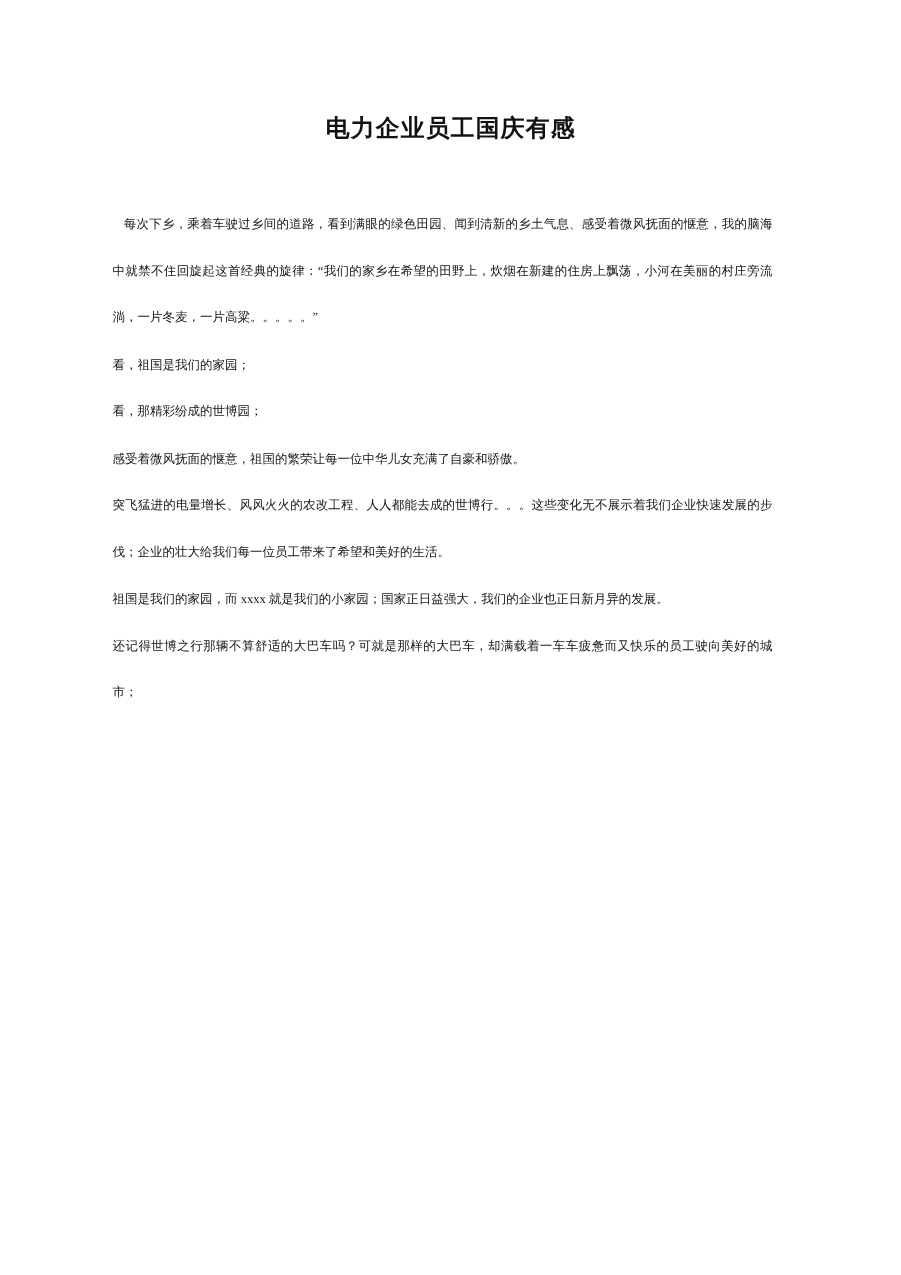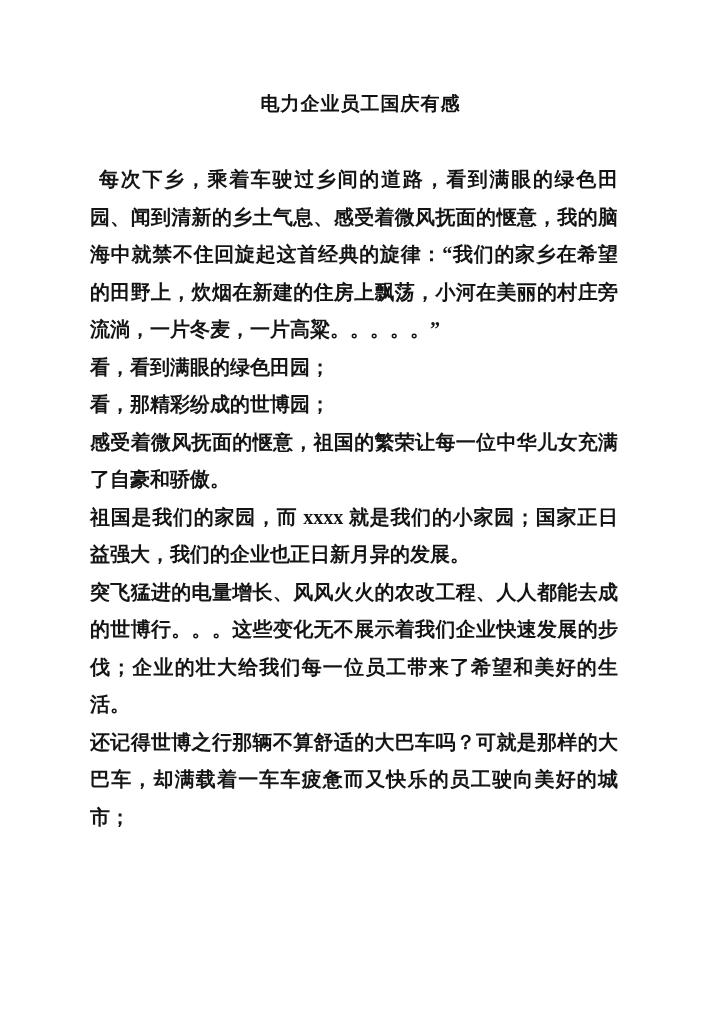--- a/index.html
+++ b/index.html
@@ -30,39 +30,38 @@
     color: #111111;
   }
   .doc-body {
     position: absolute;
     top: 161px;
     left: 90px;
     width: 528px;
   }
   .doc-body p {
     margin: 0;
-    font-size: 20px;
+    font-size: 10px;
     line-height: 37.5px;
     text-align: justify;
     word-break: break-all;
     color: #141414;
-    font-weight: bold;
   }
   .doc-body p.indent-first {
     text-indent: 9px;
   }
 </style>
 </head>
 <body>
 
 <div class="page">
   <h1 class="doc-title">电力企业员工国庆有感</h1>
 
   <div class="doc-body">
     <p class="indent-first">每次下乡，乘着车驶过乡间的道路，看到满眼的绿色田园、闻到清新的乡土气息、感受着微风抚面的惬意，我的脑海中就禁不住回旋起这首经典的旋律：“我们的家乡在希望的田野上，炊烟在新建的住房上飘荡，小河在美丽的村庄旁流淌，一片冬麦，一片高粱。。。。。”</p>
-    <p>看，看到满眼的绿色田园；</p>
+    <p>看，祖国是我们的家园；</p>
     <p>看，那精彩纷成的世博园；</p>
     <p>感受着微风抚面的惬意，祖国的繁荣让每一位中华儿女充满了自豪和骄傲。</p>
+    <p>突飞猛进的电量增长、风风火火的农改工程、人人都能去成的世博行。。。这些变化无不展示着我们企业快速发展的步伐；企业的壮大给我们每一位员工带来了希望和美好的生活。</p>
     <p>祖国是我们的家园，而 xxxx 就是我们的小家园；国家正日益强大，我们的企业也正日新月异的发展。</p>
-    <p>突飞猛进的电量增长、风风火火的农改工程、人人都能去成的世博行。。。这些变化无不展示着我们企业快速发展的步伐；企业的壮大给我们每一位员工带来了希望和美好的生活。</p>
     <p>还记得世博之行那辆不算舒适的大巴车吗？可就是那样的大巴车，却满载着一车车疲惫而又快乐的员工驶向美好的城市；</p>
   </div>
 </div>
 
 </body></html>

